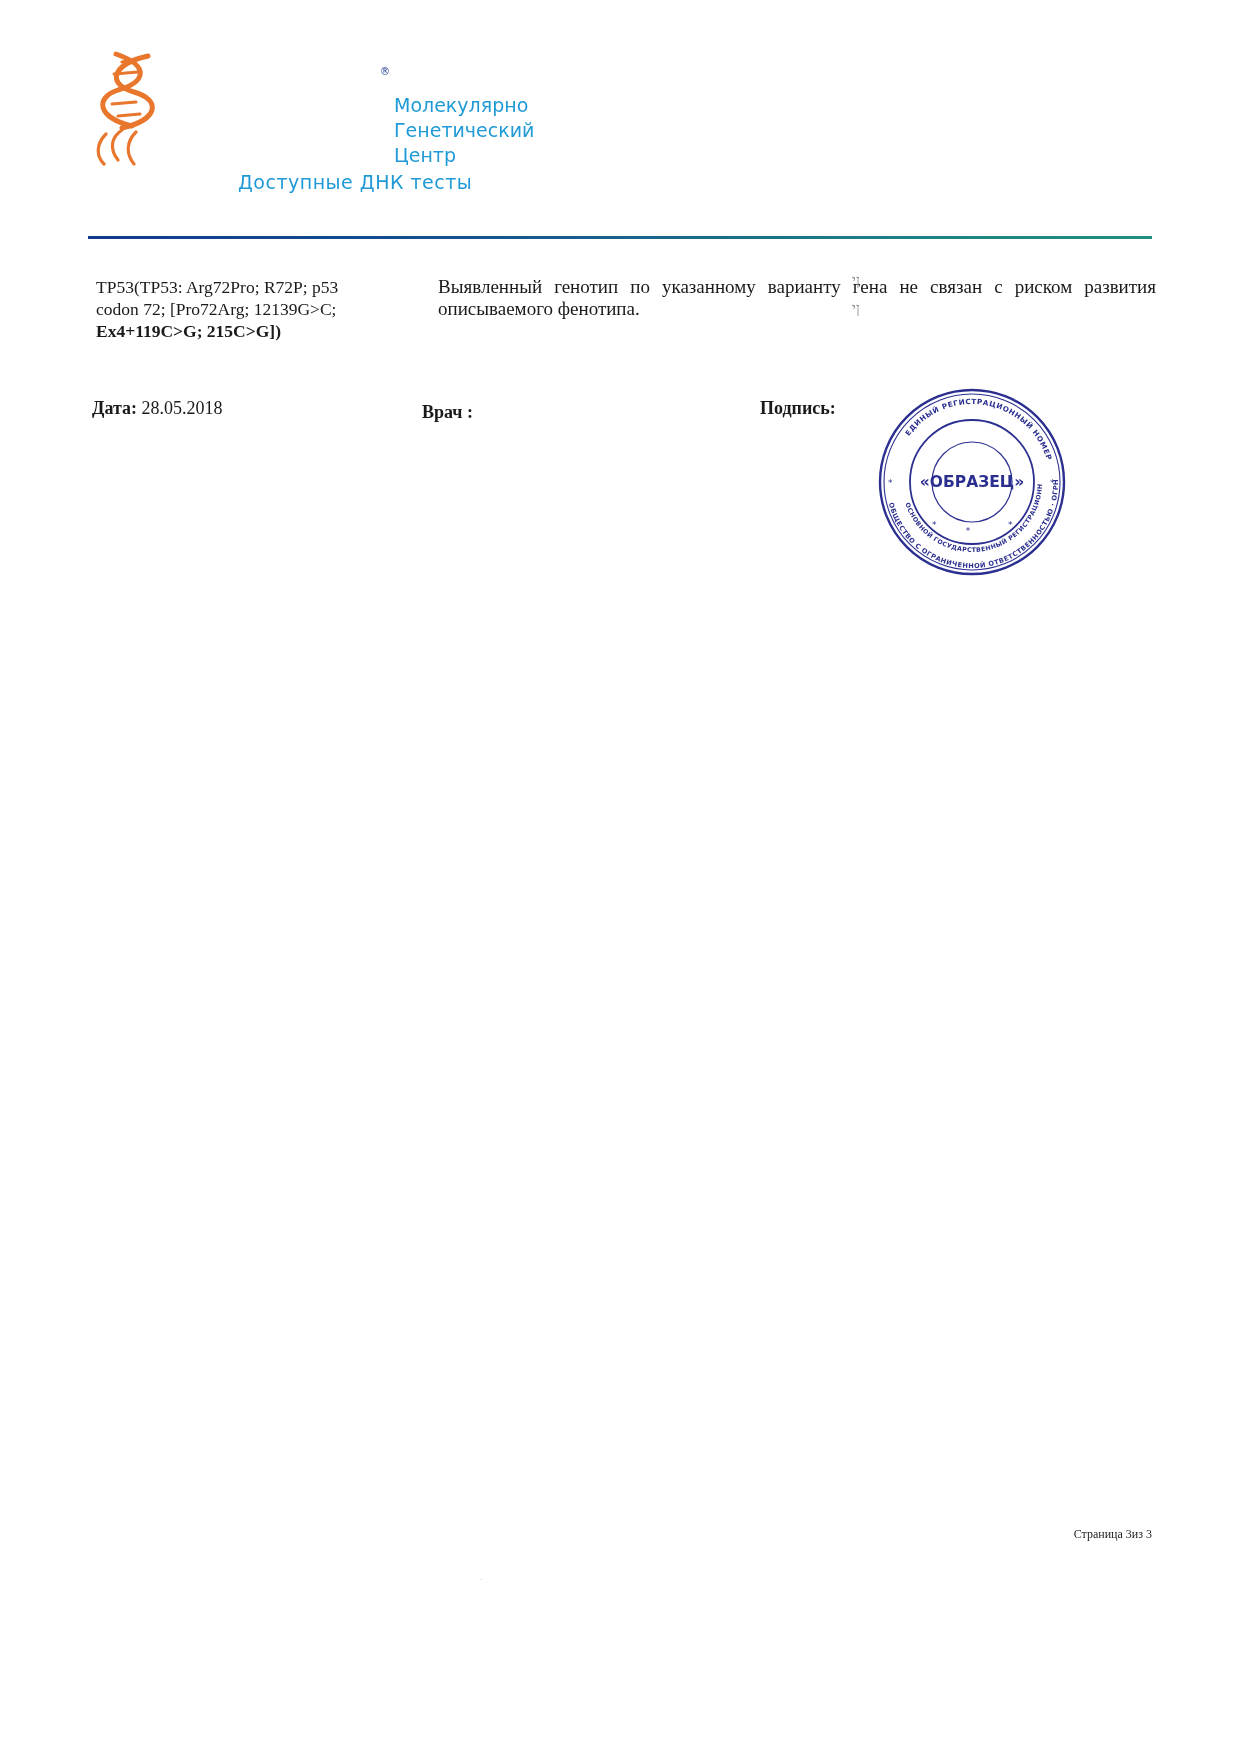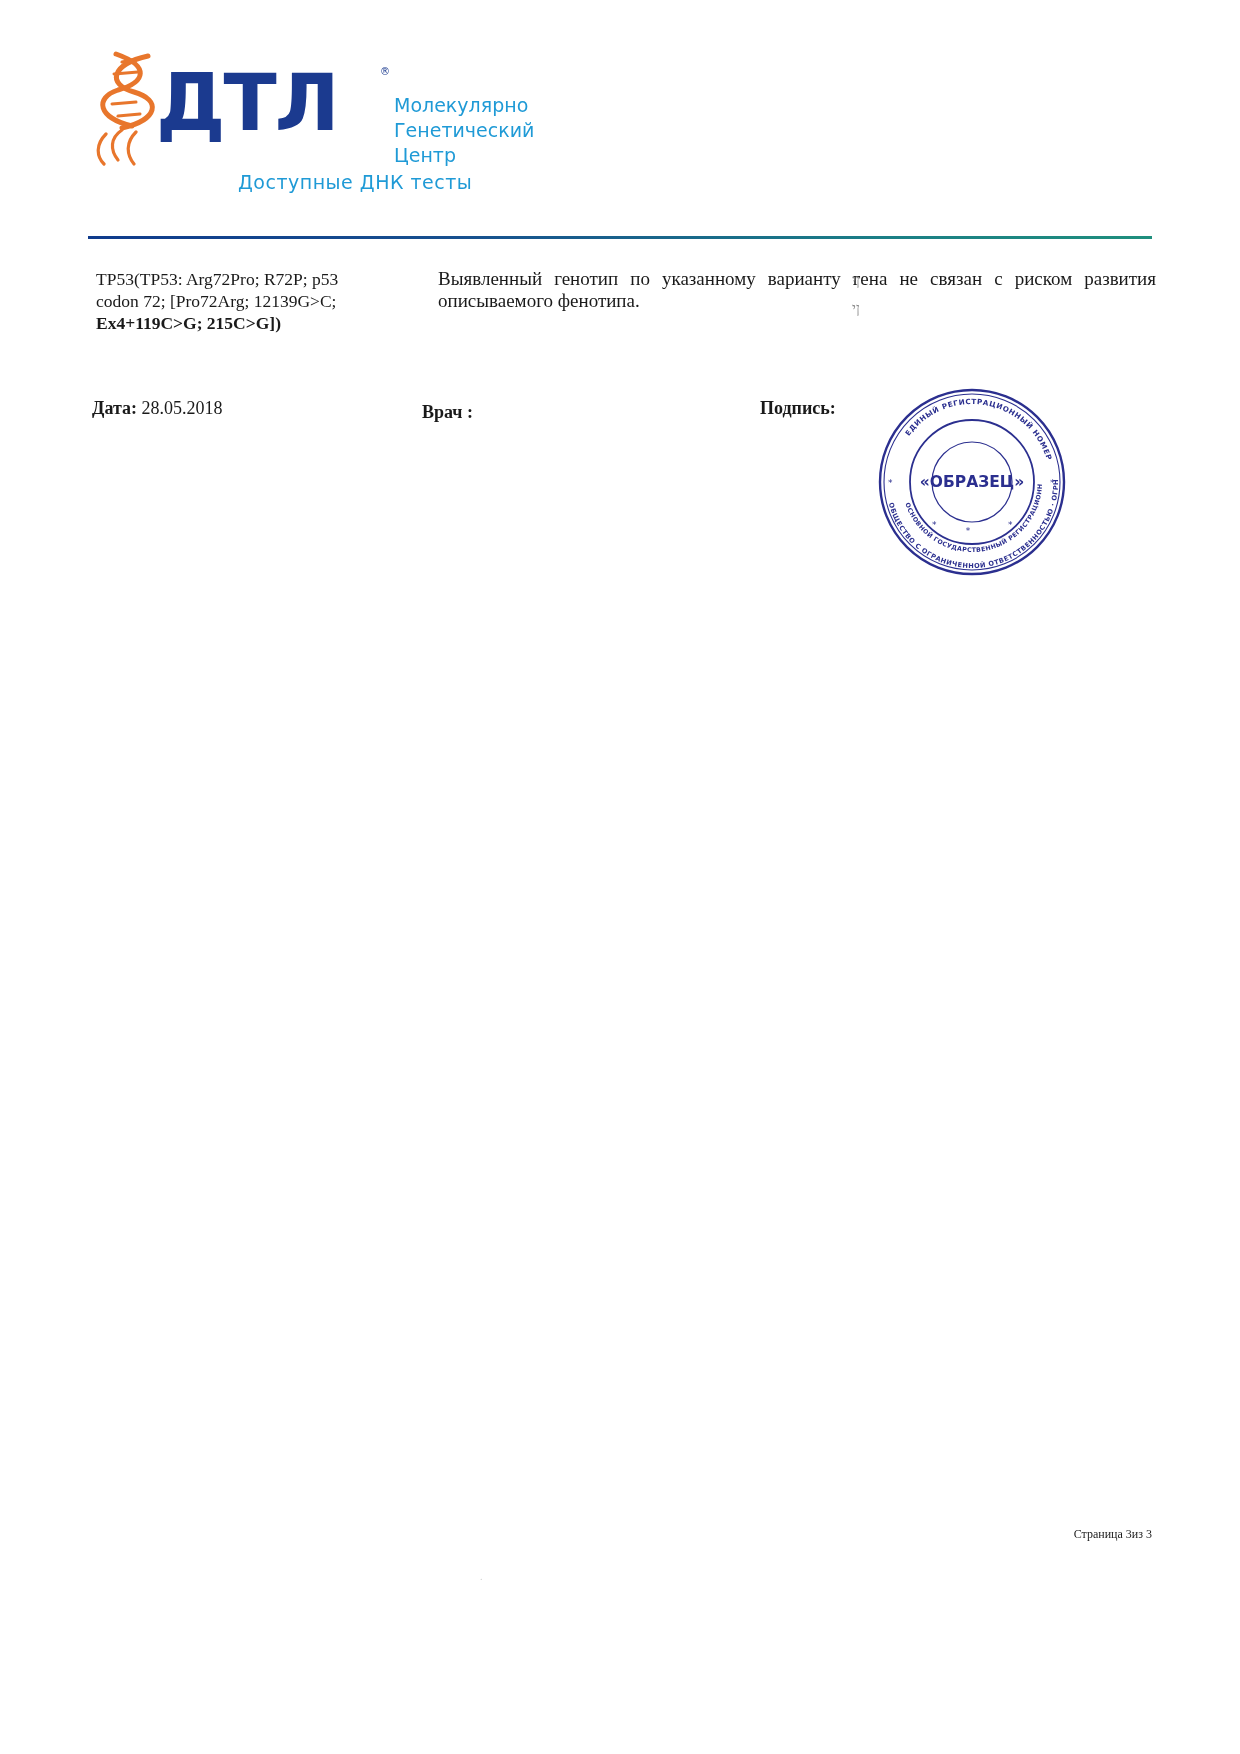--- a/index.html
+++ b/index.html
@@ -78,21 +78,21 @@
     top: 236px;
     width: 1064px;
     height: 3px;
     background: linear-gradient(to right, #0f3b8c 0%, #17508f 35%, #1b7f86 75%, #1f8f7d 100%);
   }
 
   
   .result-row {
     position: absolute;
     left: 96px;
-    top: 268px;
+    top: 276px;
     width: 1060px;
     display: flex;
     align-items: flex-start;
   }
   .result-gene {
     width: 330px;
     font-size: 17.5px;
     line-height: 22px;
     text-align: justify;
     text-align-last: left;
@@ -193,21 +193,20 @@
       </g>
       <g stroke="#e8762c" stroke-width="3" stroke-linecap="round">
         <line x1="34" y1="16" x2="44" y2="14"></line>
         <line x1="26" y1="28" x2="50" y2="26"></line>
         <line x1="24" y1="58" x2="48" y2="56"></line>
         <line x1="30" y1="70" x2="52" y2="68"></line>
       </g>
     </svg>
   </div>
 
-  <div class="logo-word">ДТЛ</div>
   <div class="logo-reg">®</div>
 
   <div class="logo-tag-lines">
     <div>Молекулярно</div>
     <div>Генетический</div>
     <div>Центр</div>
   </div>
 
   <div class="logo-sub">Доступные ДНК тесты</div>
 </div>

